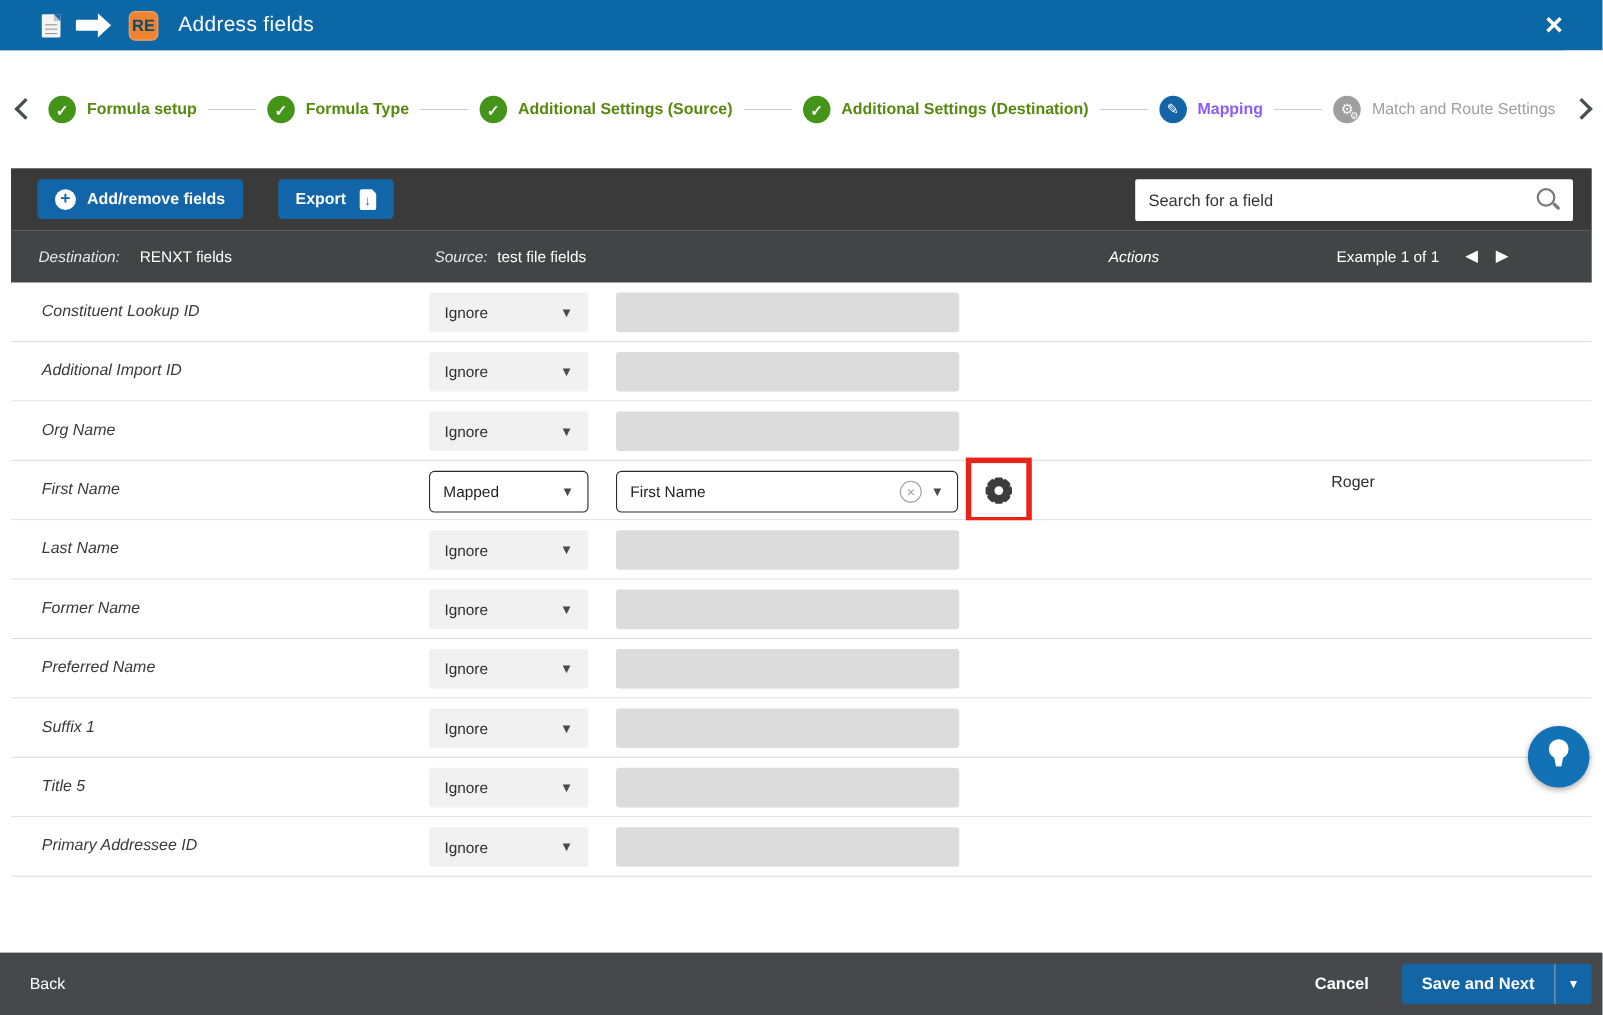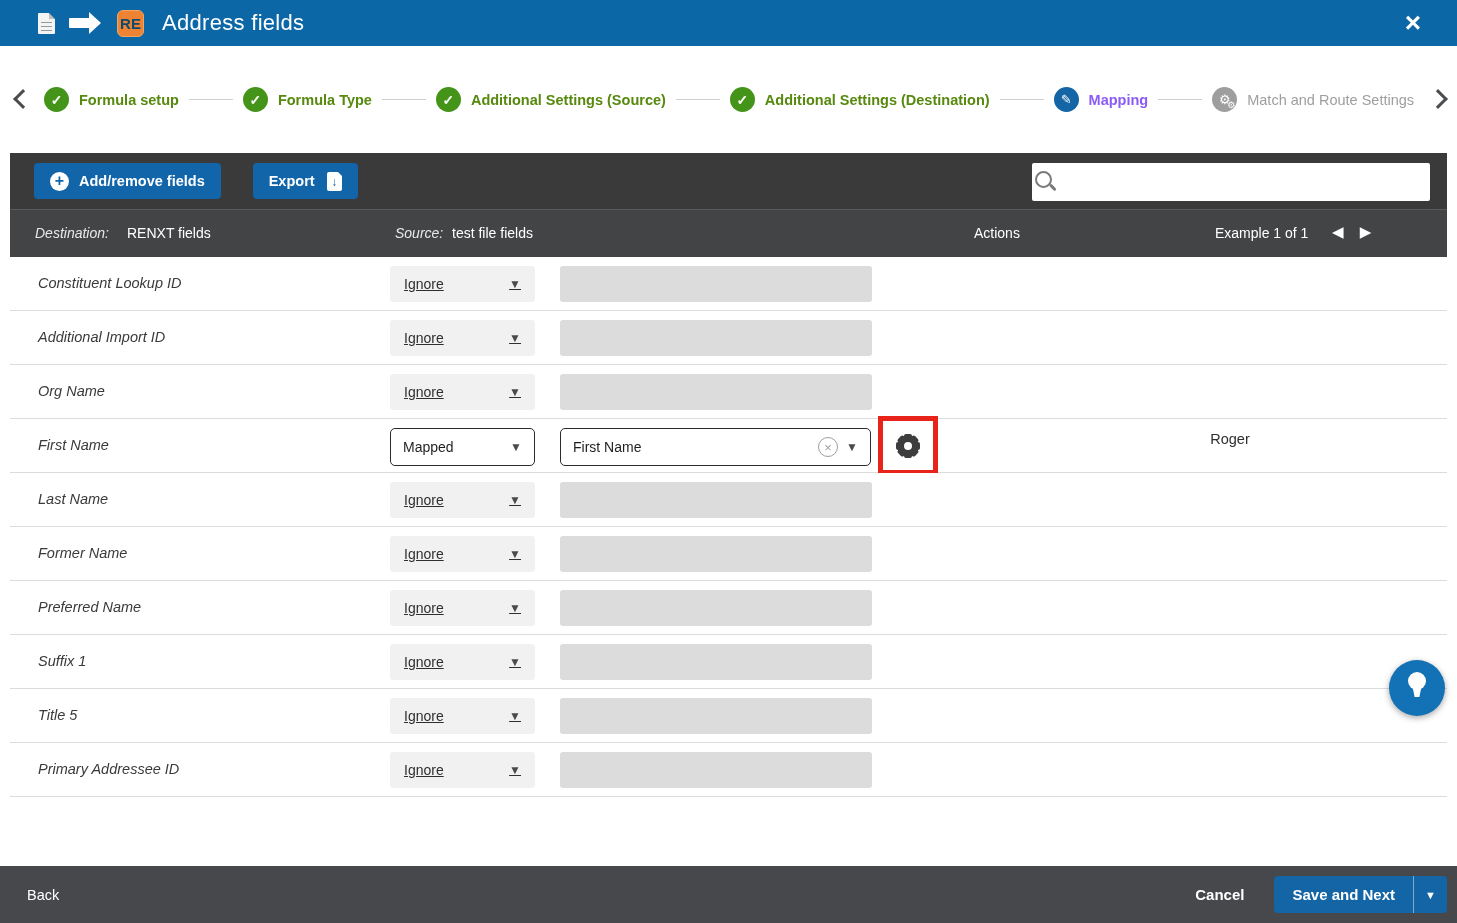--- a/index.html
+++ b/index.html
@@ -14,21 +14,21 @@
   .doc-icon::before { content:""; position:absolute; right:0; top:0; border-style:solid;
     border-width:0 6px 6px 0; border-color:transparent #0b67a6 #bfbfbf transparent; }
   .doc-icon::after { content:""; position:absolute; left:3px; top:9px; width:11px; height:1.5px;
     background:#9a9a9a; box-shadow:0 4px 0 #9a9a9a, 0 8px 0 #9a9a9a; }
   .arrow-right { margin:0 12px 0 14px; position:relative; width:22px; height:10px; background:#fff; border-radius:1px; }
   .arrow-right::after { content:""; position:absolute; right:-10px; top:-6px;
     border-style:solid; border-width:11px 0 11px 12px; border-color:transparent transparent transparent #fff; }
   .re-badge { width:27px; height:27px; margin-left:14px; background:#ee8334; border-radius:6px;
     color:#0c4a6e; font-weight:bold; font-size:15px; display:flex; align-items:center; justify-content:center;
     border:1px solid #f5a45f; }
-  .page-title { color:#fff; font-size:22px; margin-left:18px; letter-spacing:.3px; }
+  .page-title { color:#fff; font-size:19px; margin-left:18px; letter-spacing:.3px; }
   .close-btn { margin-left:auto; color:#fff; font-size:28px; line-height:26px; cursor:pointer;
     font-weight:bold; padding:0 14px; }
 
   
   .stepper { position:absolute; left:0; top:46px; width:100%; height:107px; background:#fff;
     display:flex; align-items:center; padding:0 34px 0 44px; overflow:hidden; white-space:nowrap; }
   .nav-chevron { position:absolute; width:14px; height:14px; border-left:3px solid #4a4d50;
     border-bottom:3px solid #4a4d50; }
   .nav-chevron.left  { left:16px; top:92px; transform:rotate(45deg); }
   .nav-chevron.right { right:12px; top:92px; transform:rotate(-135deg); background:transparent; }
@@ -72,38 +72,38 @@
   .mag::before { content:""; position:absolute; left:3px; top:2px; width:13px; height:13px;
     border:2px solid #7a7a7a; border-radius:50%; }
   .mag::after { content:""; position:absolute; left:17px; top:17px; width:8px; height:2.5px;
     background:#7a7a7a; transform:rotate(45deg); border-radius:2px; }
 
   .thead { position:relative; height:47px; background:#424446; color:#fff; font-size:14px; }
   .thead span { position:absolute; top:15px; }
   .th-label { font-style:italic; color:#e8e8e8; }
   .th-dest { left:25px; } .th-destv { left:117px; }
   .th-src { left:385px; } .th-srcv { left:442px; }
-  .th-actions { left:964px; }
+  .th-actions { left:998px;font-style:italic; }
   .th-example { left:1205px; }
   .th-arrows { left:1322px; top:13px !important; font-size:15px; letter-spacing:6px; cursor:pointer; }
 
   .section-header { position:relative; height:53px; background:#fff; }
   .collapse-chevron { position:absolute; left:32px; top:24px; width:14px; height:14px;
     border-left:4px solid #1c1c1c; border-top:4px solid #1c1c1c; transform:rotate(45deg); cursor:pointer; }
   .section-title { position:absolute; left:85px; top:15px; font-size:18px; font-weight:bold; color:#2b2b2b; }
   .section-sub { position:absolute; left:196px; top:18px; font-size:13.5px; color:#6e6e6e; }
   .overflow-dots { position:absolute; right:36px; top:20px; letter-spacing:3px; color:#6a6a6a;
     font-size:15px; font-weight:bold; cursor:pointer; }
 
   .rows { position:relative; }
   .row { position:relative; height:54px; border-bottom:1px solid #dcdcdc; background:#fff; }
   .field-label { position:absolute; left:28px; top:18px; font-size:14.5px; font-style:italic; color:#3a3a3a; }
   .select-ignore { position:absolute; left:380px; top:9px; width:145px; height:36px; background:#f1f1f1;
     border-radius:3px; display:flex; align-items:center; padding:0 14px; font-size:14px; color:#2f2f2f;
-    cursor:pointer; justify-content:space-between;text-decoration:underline; }
+    cursor:pointer; justify-content:space-between; }
   .select-bordered { position:absolute; top:9px; height:38px; background:#fff; border:1.5px solid #2b2b2b;
     border-radius:5px; display:flex; align-items:center; padding:0 12px; font-size:14px; color:#1f1f1f;
     cursor:pointer; }
   .sel-mapped { left:380px; width:145px; justify-content:space-between; }
   .sel-source { left:550px; width:311px; }
   .tri { font-size:12px; color:#4a4a4a; }
   .clear-x { margin-left:auto; width:20px; height:20px; border:1.5px solid #9e9e9e; border-radius:50%;
     color:#9e9e9e; font-size:13px; display:flex; align-items:center; justify-content:center;
     margin-right:8px; cursor:pointer; line-height:1; }
   .disabled-box { position:absolute; left:550px; top:9px; width:312px; height:36px; background:#dcdcdc;
@@ -205,20 +205,21 @@
     <div class="toolbar">
       <button class="btn-blue">
         <span class="plus-circle">+</span>
         <span>Add/remove fields</span>
       </button>
       <button class="btn-blue">
         <span>Export</span>
         <span class="export-icon"></span>
       </button>
       <div class="search-wrap">
+        <input type="text" placeholder="Search for a field" style="">
         <span class="mag"></span>
       </div>
     </div>
 
     <div class="thead">
       <span class="th-label th-dest">Destination:</span>
       <span class="th-destv">RENXT fields</span>
       <span class="th-label th-src">Source:</span>
       <span class="th-srcv">test file fields</span>
       <span class="th-actions">Actions</span>

